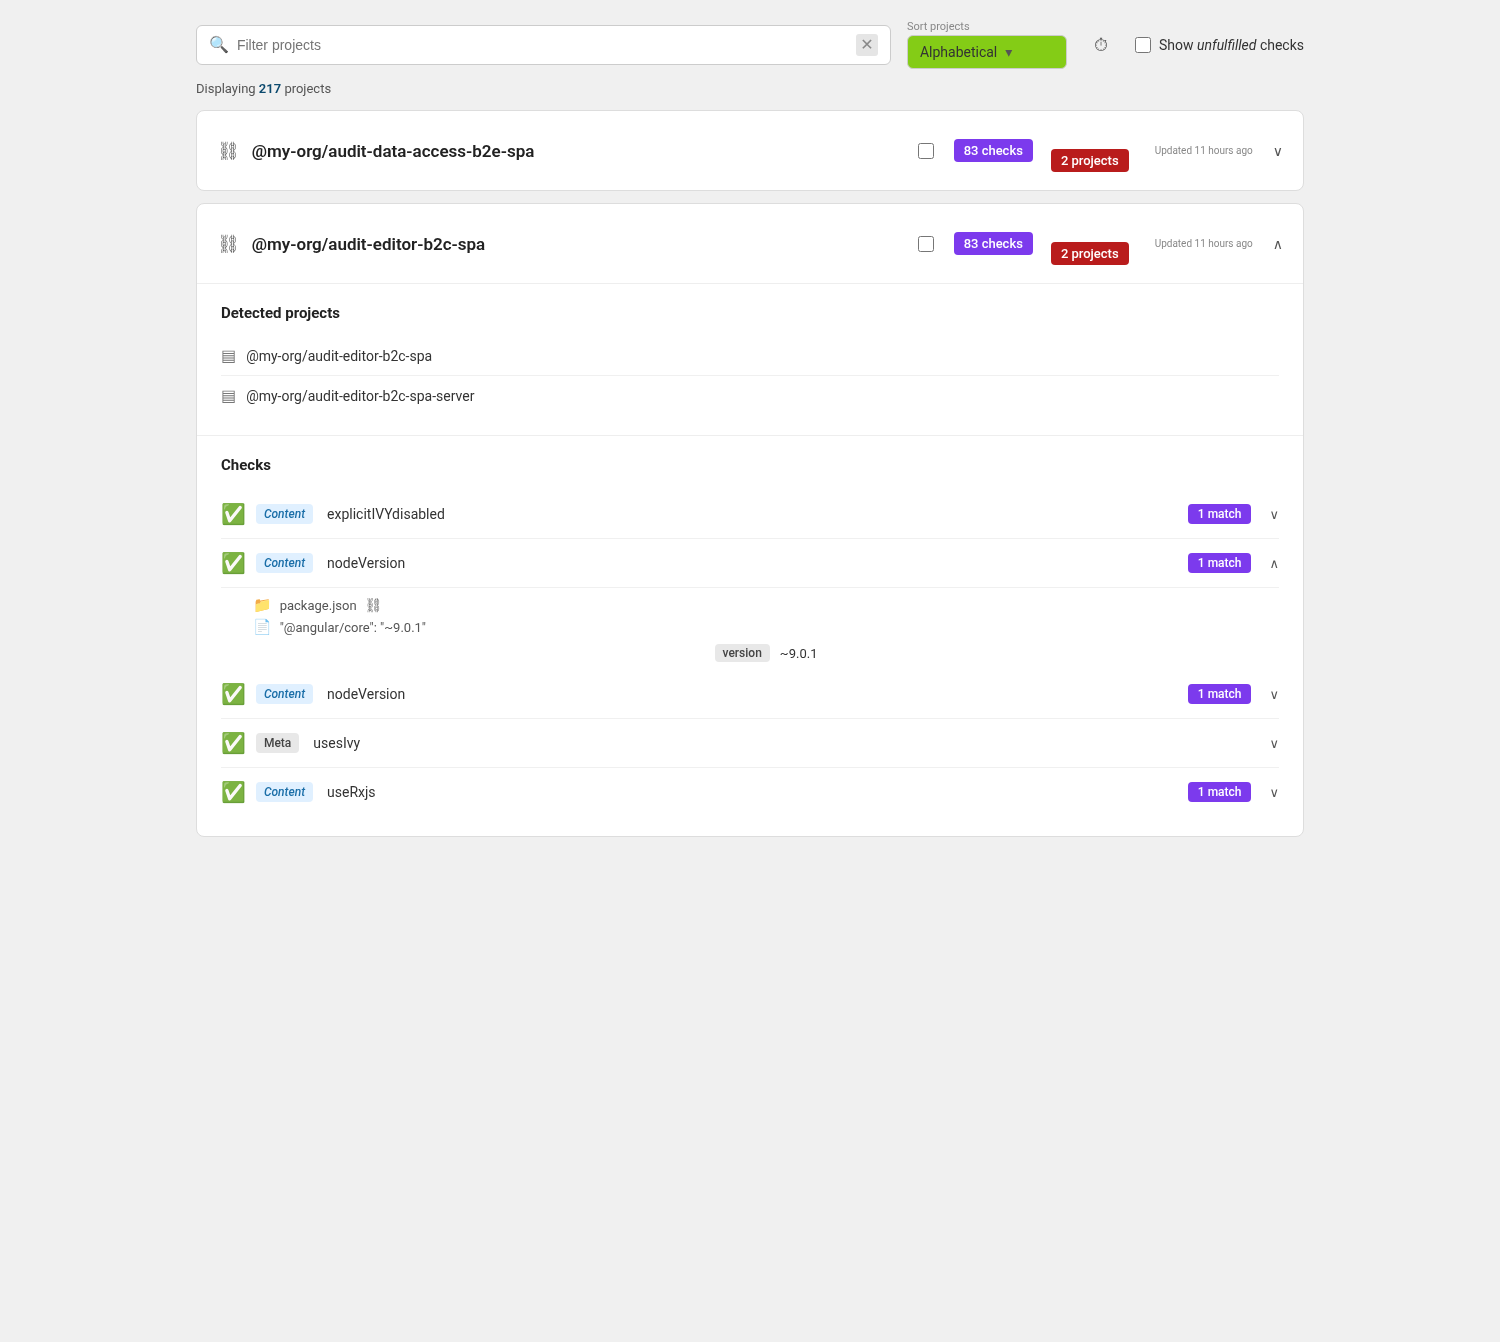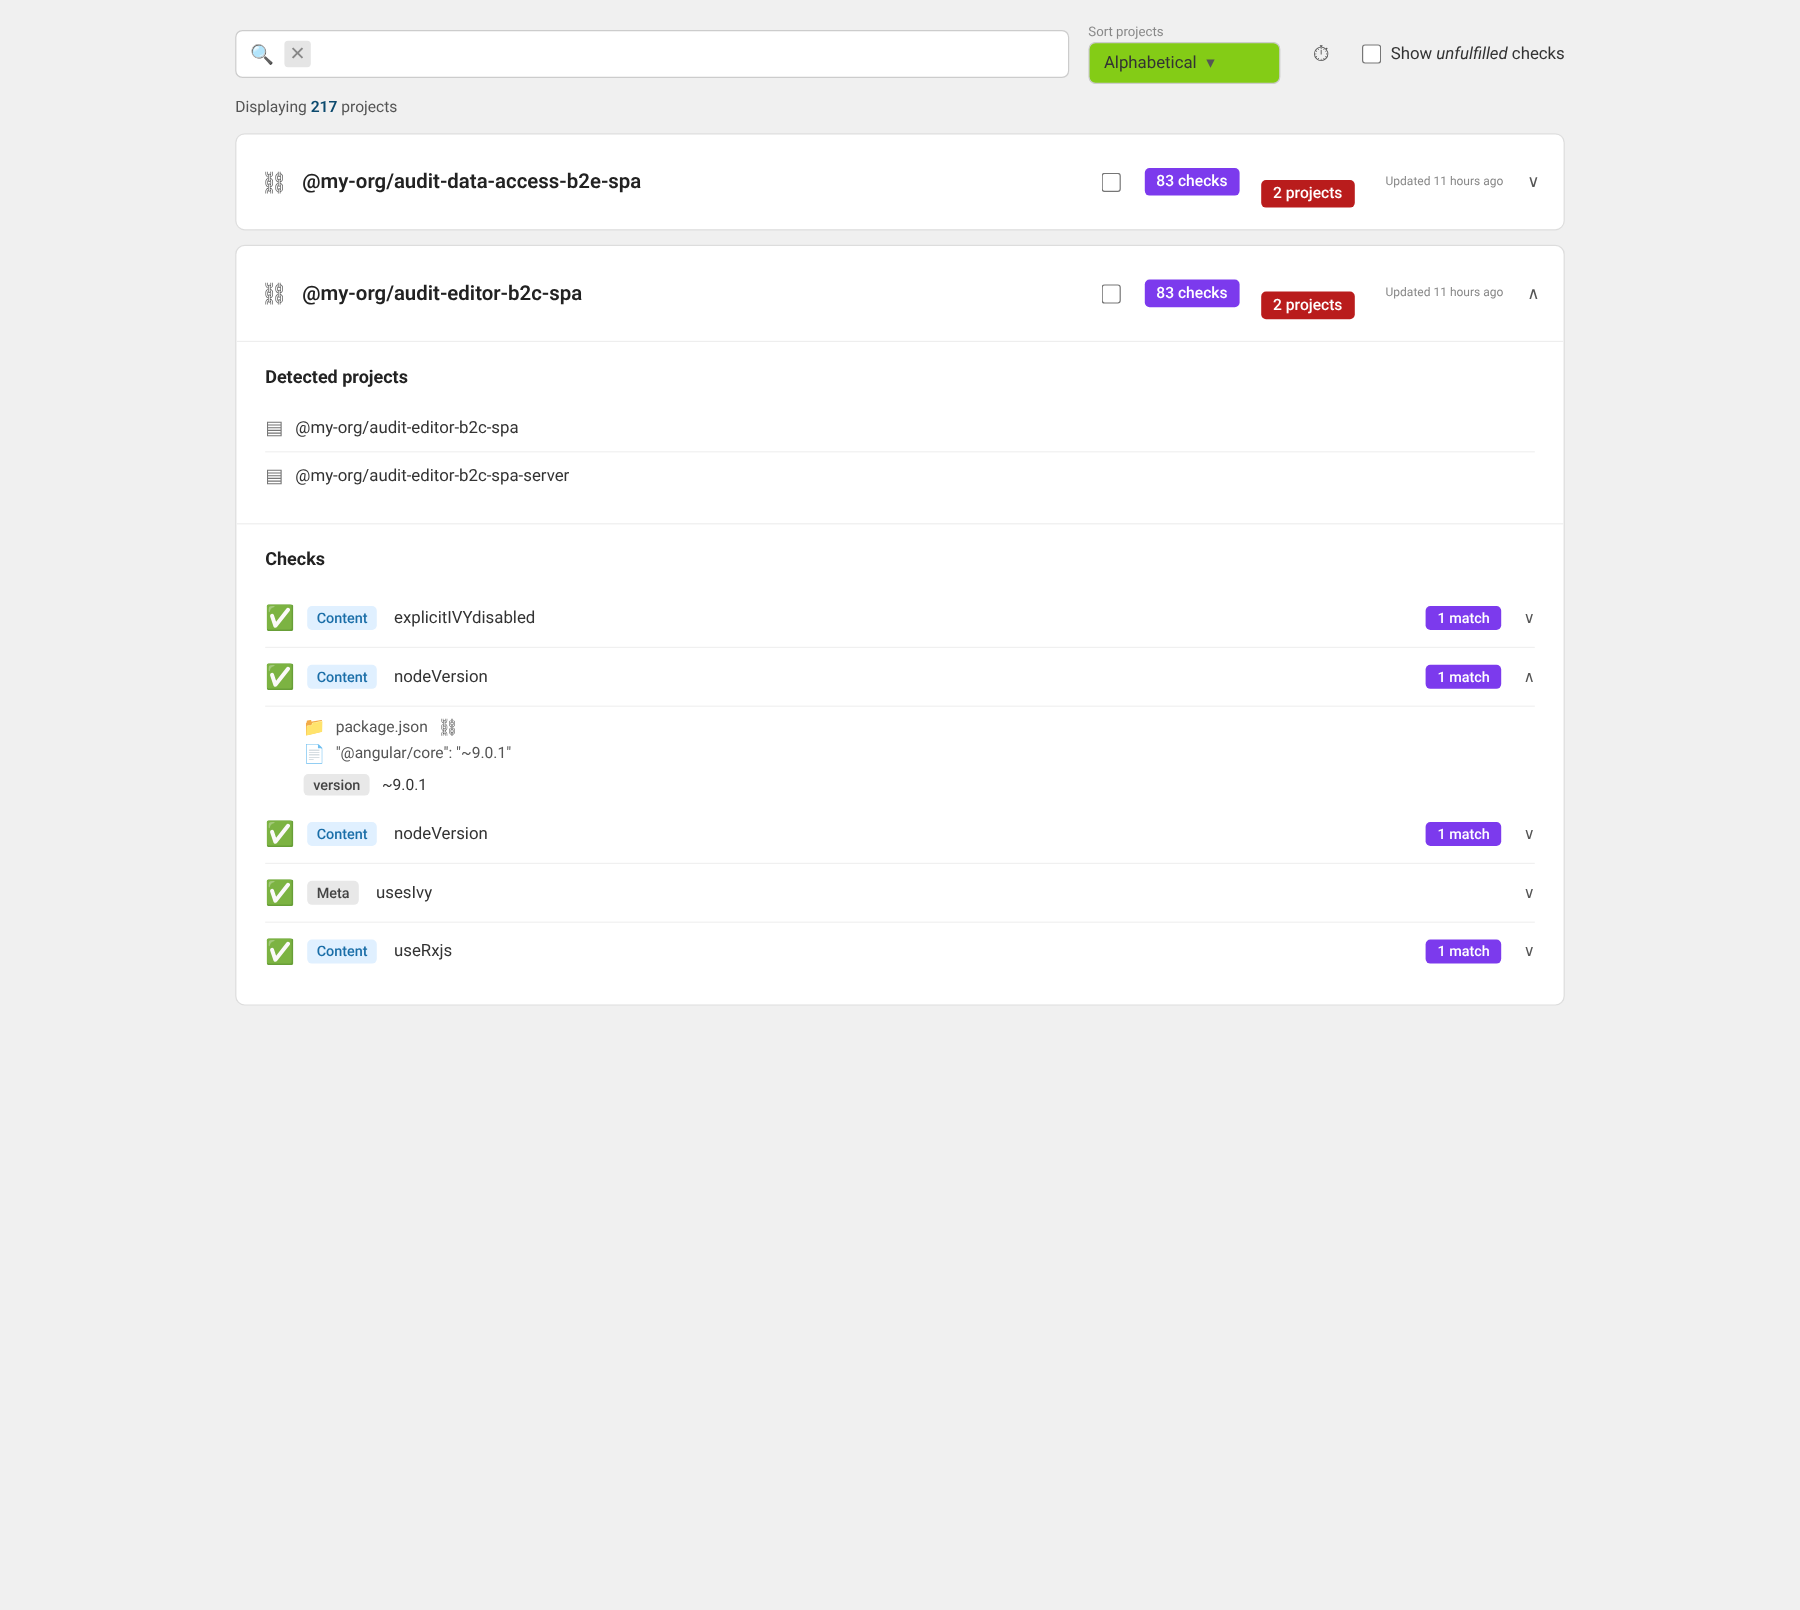--- a/index.html
+++ b/index.html
@@ -189,20 +189,21 @@
       align-items: center;
       border-radius: 4px;
       padding: 3px 8px;
       font-size: 12px;
       font-weight: 500;
       margin-right: 4px;
     }
     .check-type-content {
       background: #e0f0ff;
       color: #1a6ea8;
+      font-style: italic;
     }
     .check-type-meta {
       background: #e8e8e8;
       color: #444;
     }
     .check-name {
       flex: 1;
       font-size: 14px;
       color: #333;
     }
@@ -262,20 +263,21 @@
     }
   </style>
 </head>
 <body>
 
 <div class="page-container">
 
   <div class="toolbar">
     <div class="filter-input-wrapper">
       <span style="color:#888;font-size:16px;">🔍</span>
+      <input type="text" placeholder="Filter projects" style="">
       <button class="x-clear-btn">✕</button>
     </div>
 
     <div class="sort-wrapper">
       <span class="sort-label">Sort projects</span>
       <div class="sort-select">
         <span>Alphabetical</span>
         <span style="color:#555;">▾</span>
       </div>
     </div>
@@ -356,21 +358,21 @@
         <div class="check-expanded-content">
           <div class="check-file-row">
             <span style="font-size:15px;color:#777;">📁</span>
             <span>package.json</span>
             <span style="cursor:pointer;color:#555;font-size:14px;">⛓</span>
           </div>
           <div class="check-file-row">
             <span style="font-size:15px;color:#777;">📄</span>
             <span>"@angular/core": "~9.0.1"</span>
           </div>
-          <div style="display:flex;align-items:center;gap:6px;padding-top:4px;">
+          <div style="display:flex;align-items:center;gap:6px;padding-top:4px;justify-content:center;">
             <span class="tag-badge">version</span>
             <span class="version-value">~9.0.1</span>
           </div>
         </div>
       </div>
 
       <div class="check-item">
         <span style="color:#2563eb;font-size:20px;">✅</span>
         <span class="check-type-badge check-type-content">Content</span>
         <span class="check-name">nodeVersion</span>

